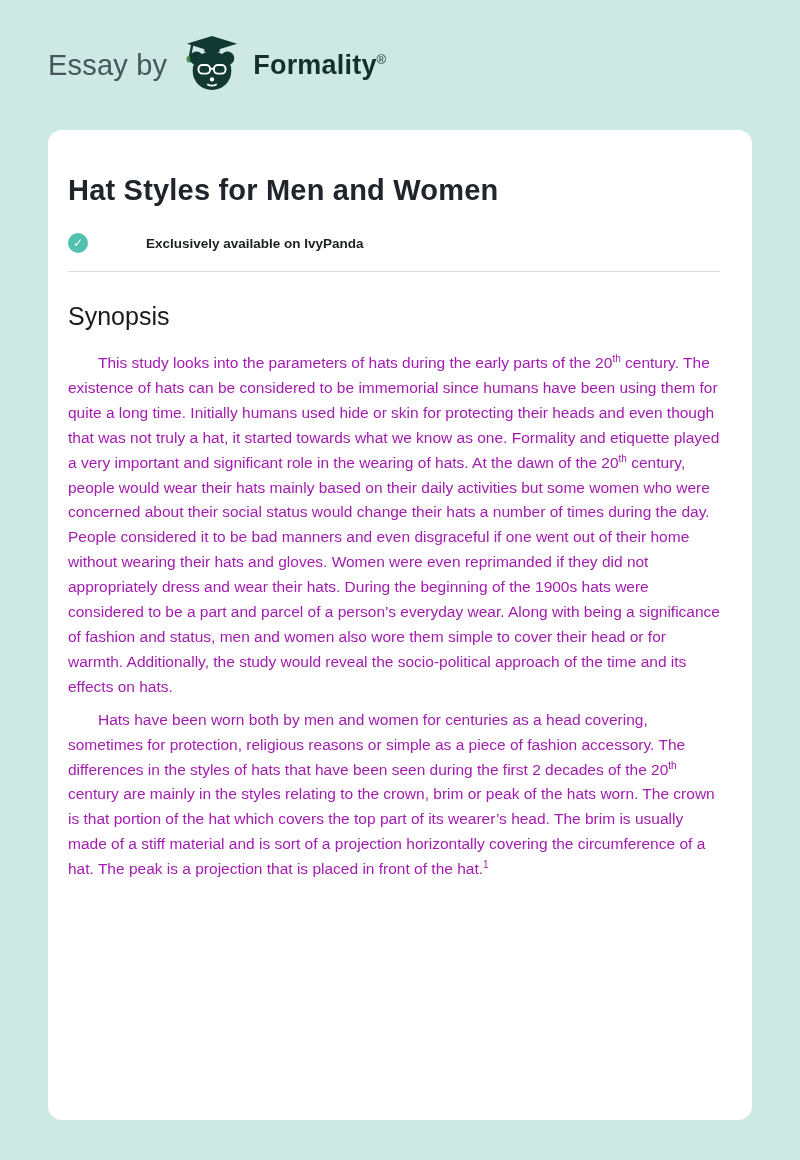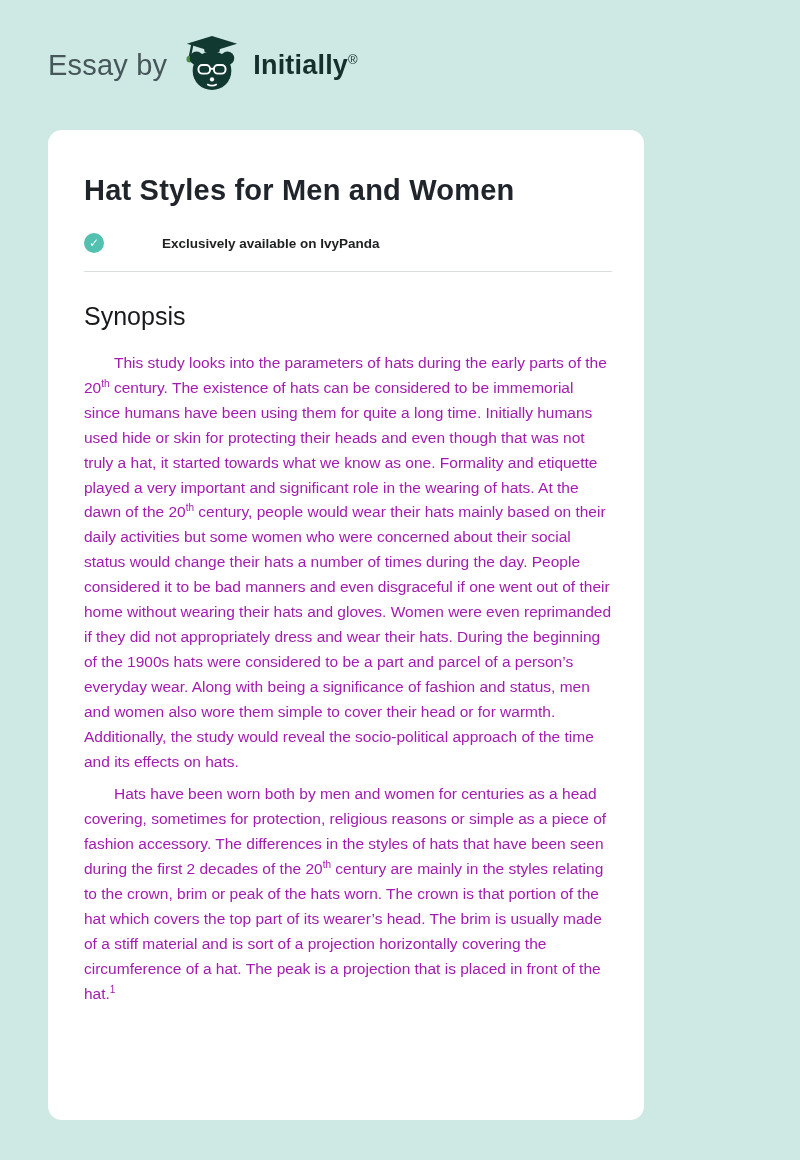--- a/index.html
+++ b/index.html
@@ -32,26 +32,26 @@
   .brand {
     font-size: 27px;
     font-weight: 700;
     color: #15302c;
     letter-spacing: 0.2px;
   }
   .brand sup { font-size: 13px; font-weight: 400; vertical-align: super; line-height: 0; }
 
   
   .card {
-    width: 596px;
+    width: 704px;
     min-height: 990px;
     margin: 0 48px;
     background: #ffffff;
     border-radius: 14px;
-    padding: 44px 32px 60px 36px;
+    padding: 44px 32px 60px 20px;
   }
   .doc-title {
     font-size: 29px;
     font-weight: 700;
     color: #20242b;
     margin-bottom: 26px;
     letter-spacing: 0.2px;
   }
   .availability {
     display: flex;
@@ -125,21 +125,21 @@
           <circle cx="32" cy="38" r="20" fill="#123832"></circle>
 
           <rect x="18" y="32" width="12" height="9" rx="4" fill="none" stroke="#ffffff" stroke-width="2"></rect>
           <rect x="34" y="32" width="12" height="9" rx="4" fill="none" stroke="#ffffff" stroke-width="2"></rect>
           <path d="M30 36 L34 36" stroke="#ffffff" stroke-width="2"></path>
 
           <circle cx="32" cy="47" r="2.2" fill="#ffffff"></circle>
           <path d="M27 52 Q32 55 37 52" stroke="#ffffff" stroke-width="1.8" fill="none"></path>
         </svg>
       </span>
-      <span class="brand"><span>Initially</span><sup>®</sup></span>
+      <span class="brand"><span>Formality</span><sup>®</sup></span>
     </span>
   </header>
 
   <main class="card">
     <h1 class="doc-title">Hat Styles for Men and Women</h1>
 
     <div class="availability">
       <span class="check-badge">✓</span>
       <span class="availability-text">Exclusively available on IvyPanda</span>
     </div>

